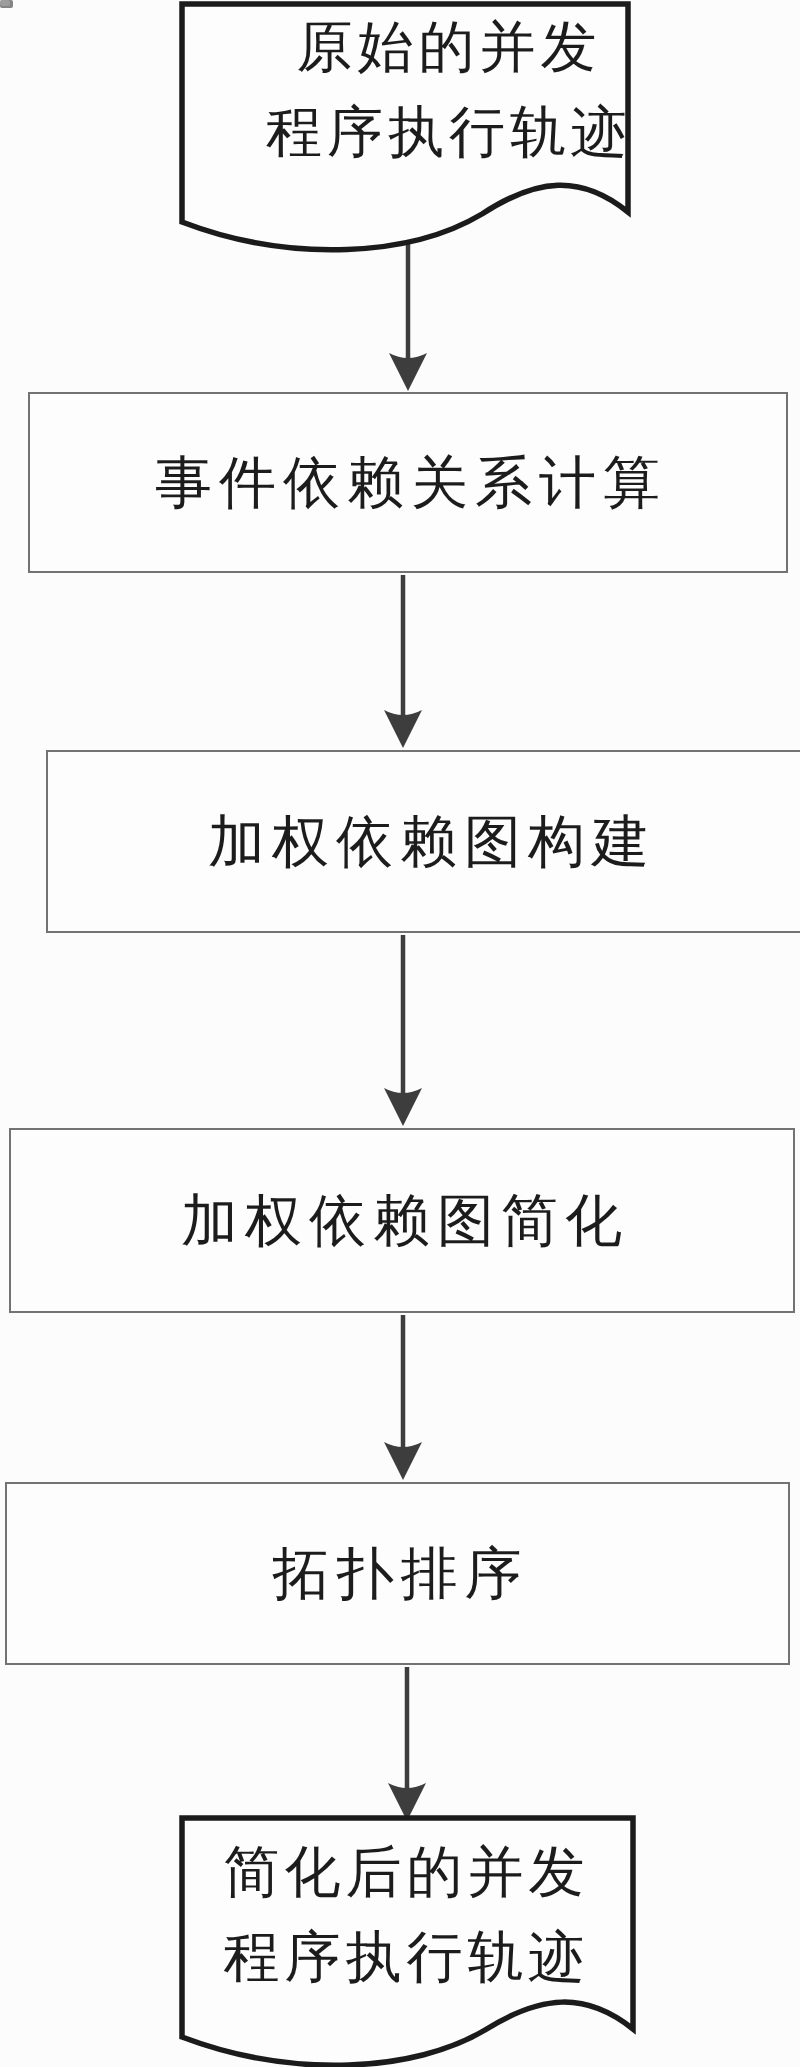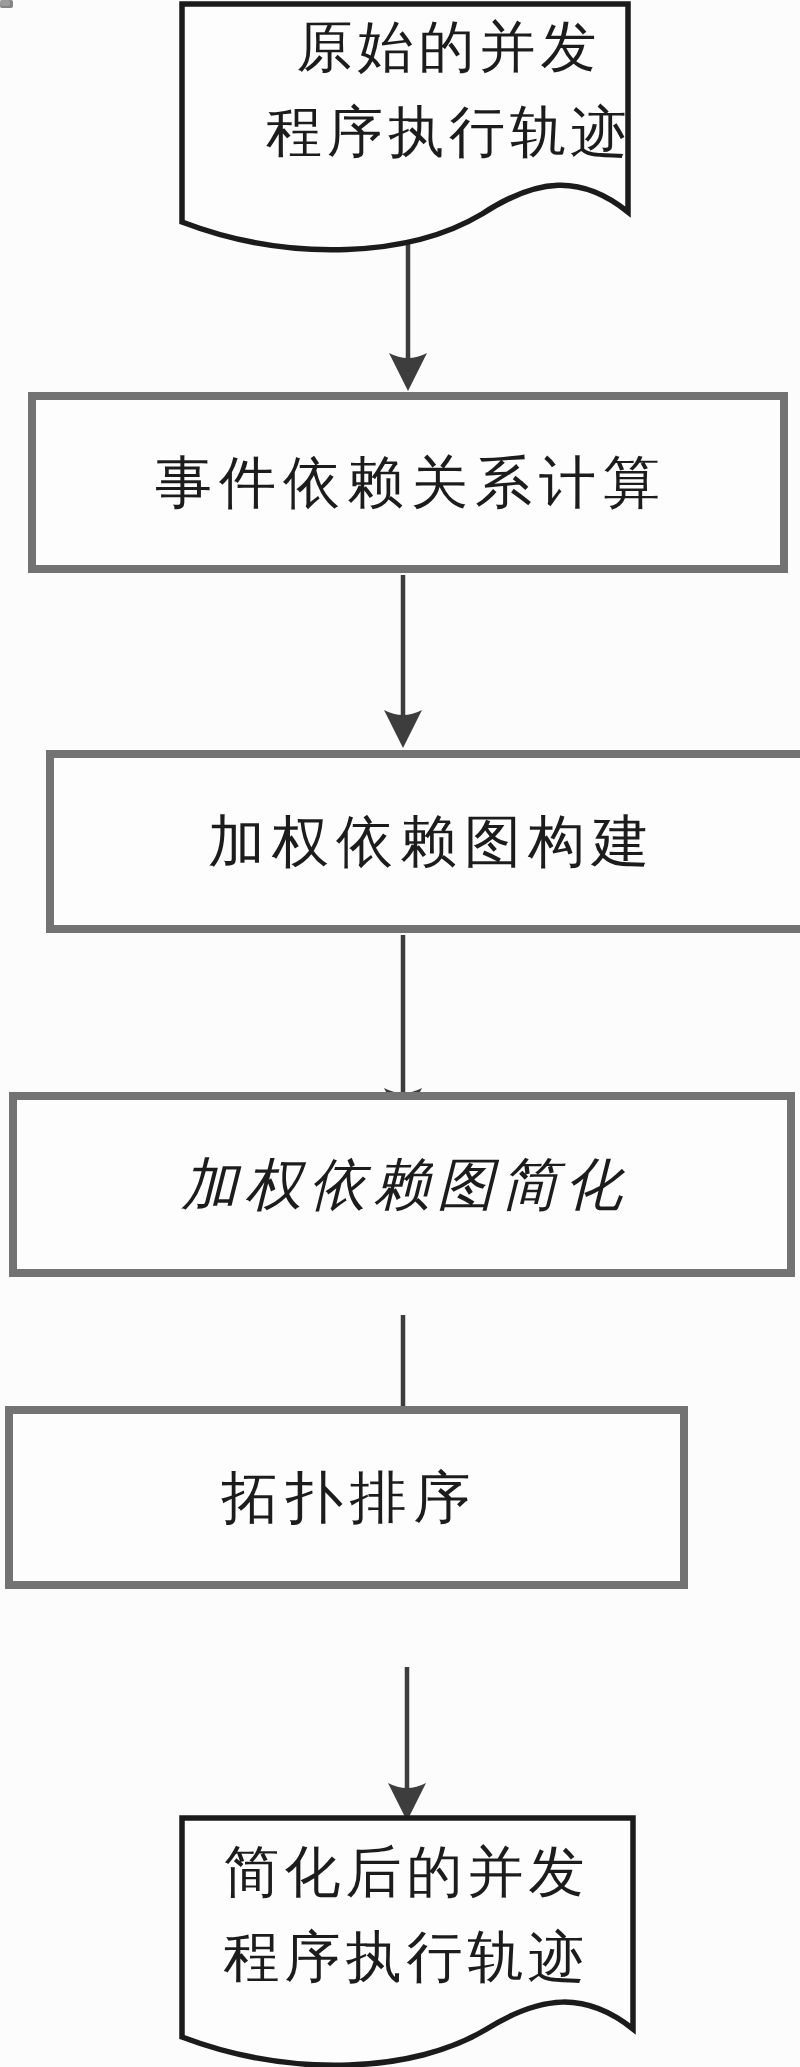--- a/index.html
+++ b/index.html
@@ -13,21 +13,21 @@
     font-family: "Liberation Serif", "DejaVu Serif", serif;
     color: #1c1c1c;
   }
   .layer {
     position: absolute;
     left: 0; top: 0;
   }
   .pbox {
     position: absolute;
     box-sizing: border-box;
-    border: 8px solid #737373;
+    border: 2px solid #737373;
     background: #fdfdfd;
     display: flex;
     align-items: center;
     justify-content: center;
   }
   .pbox span {
     font-size: 57px;
     letter-spacing: 7px;
     white-space: nowrap;
     line-height: 1;
@@ -90,25 +90,25 @@
   </div>
 
   <div class="pbox" style="left:28px; top:392px; width:760px; height:181px;">
     <span>事件依赖关系计算</span>
   </div>
 
   <div class="pbox" style="left:22px; top:750px; width:766px; height:183px;margin-left:24px;">
     <span>加权依赖图构建</span>
   </div>
 
-  <div class="pbox" style="left:9px; top:1092px; width:786px; height:185px;font-style:italic;">
+  <div class="pbox" style="left:9px; top:1128px; width:786px; height:185px;">
     <span>加权依赖图简化</span>
   </div>
 
-  <div class="pbox" style="left:5px; top:1406px; width:683px; height:183px;">
+  <div class="pbox" style="left:5px; top:1482px; width:785px; height:183px;">
     <span>拓扑排序</span>
   </div>
 
   <svg class="doc-svg" style="left:177px; top:1813px;" width="460" height="254" viewBox="0 0 460 254">
     <path d="M 5 5 L 456 5 L 456 216 C 408 178 364 182 308 217 C 238 259 116 266 5 224 Z" fill="#fdfdfd" stroke="#1b1b1b" stroke-width="5.5"></path>
   </svg>
   <div class="doc-text" style="left:180px; top:1830px; width:453px;">
     <span>简化后的并发</span>
     <span>程序执行轨迹</span>
   </div>

